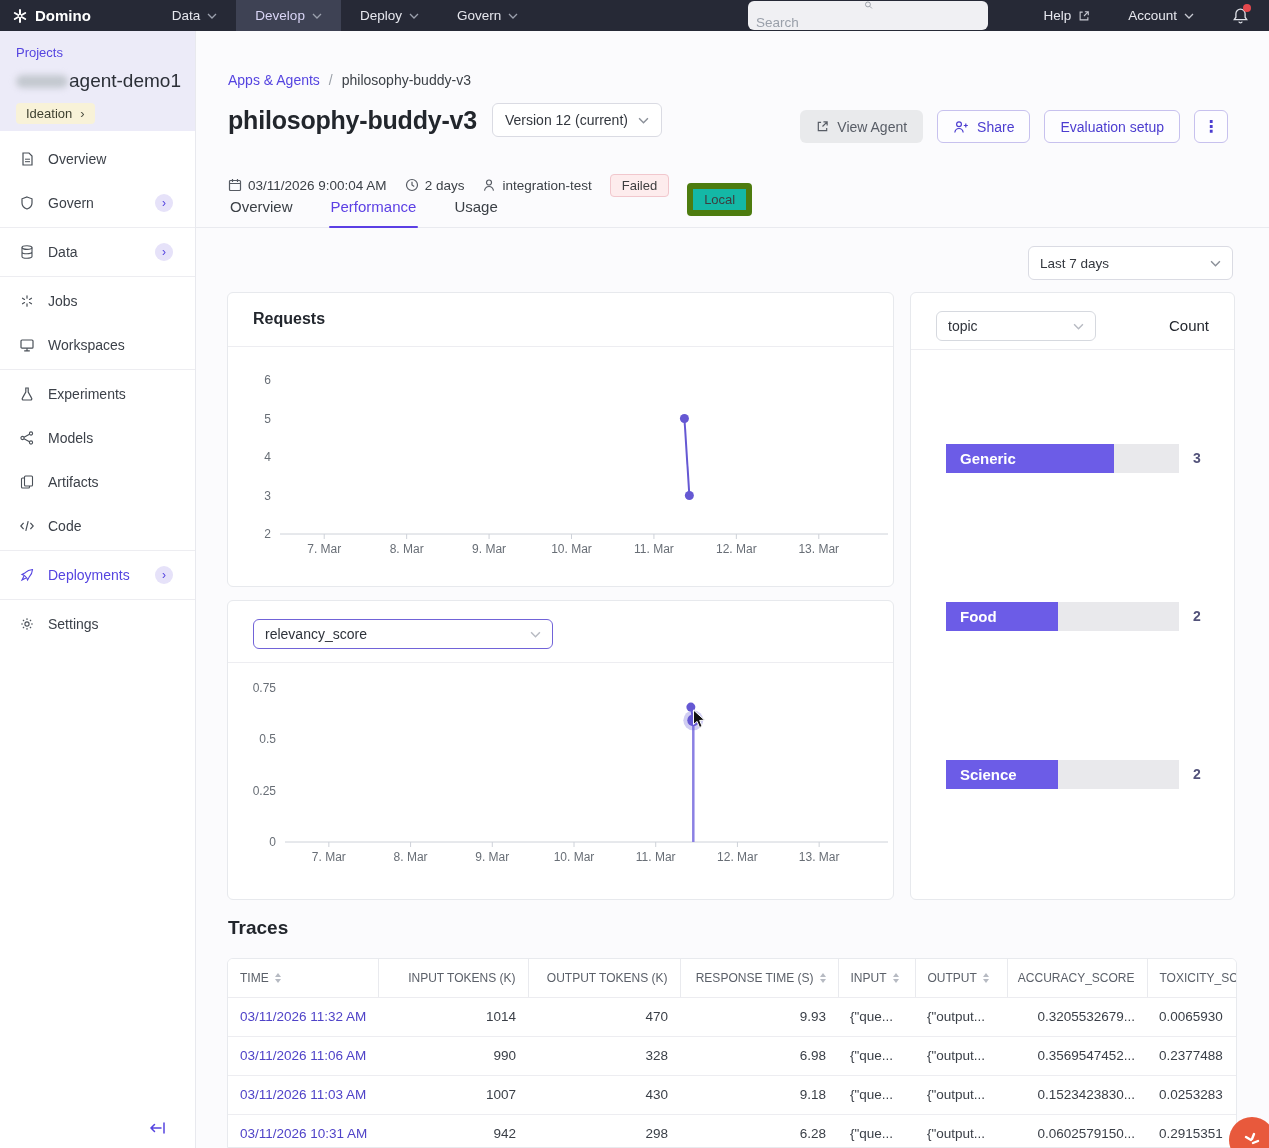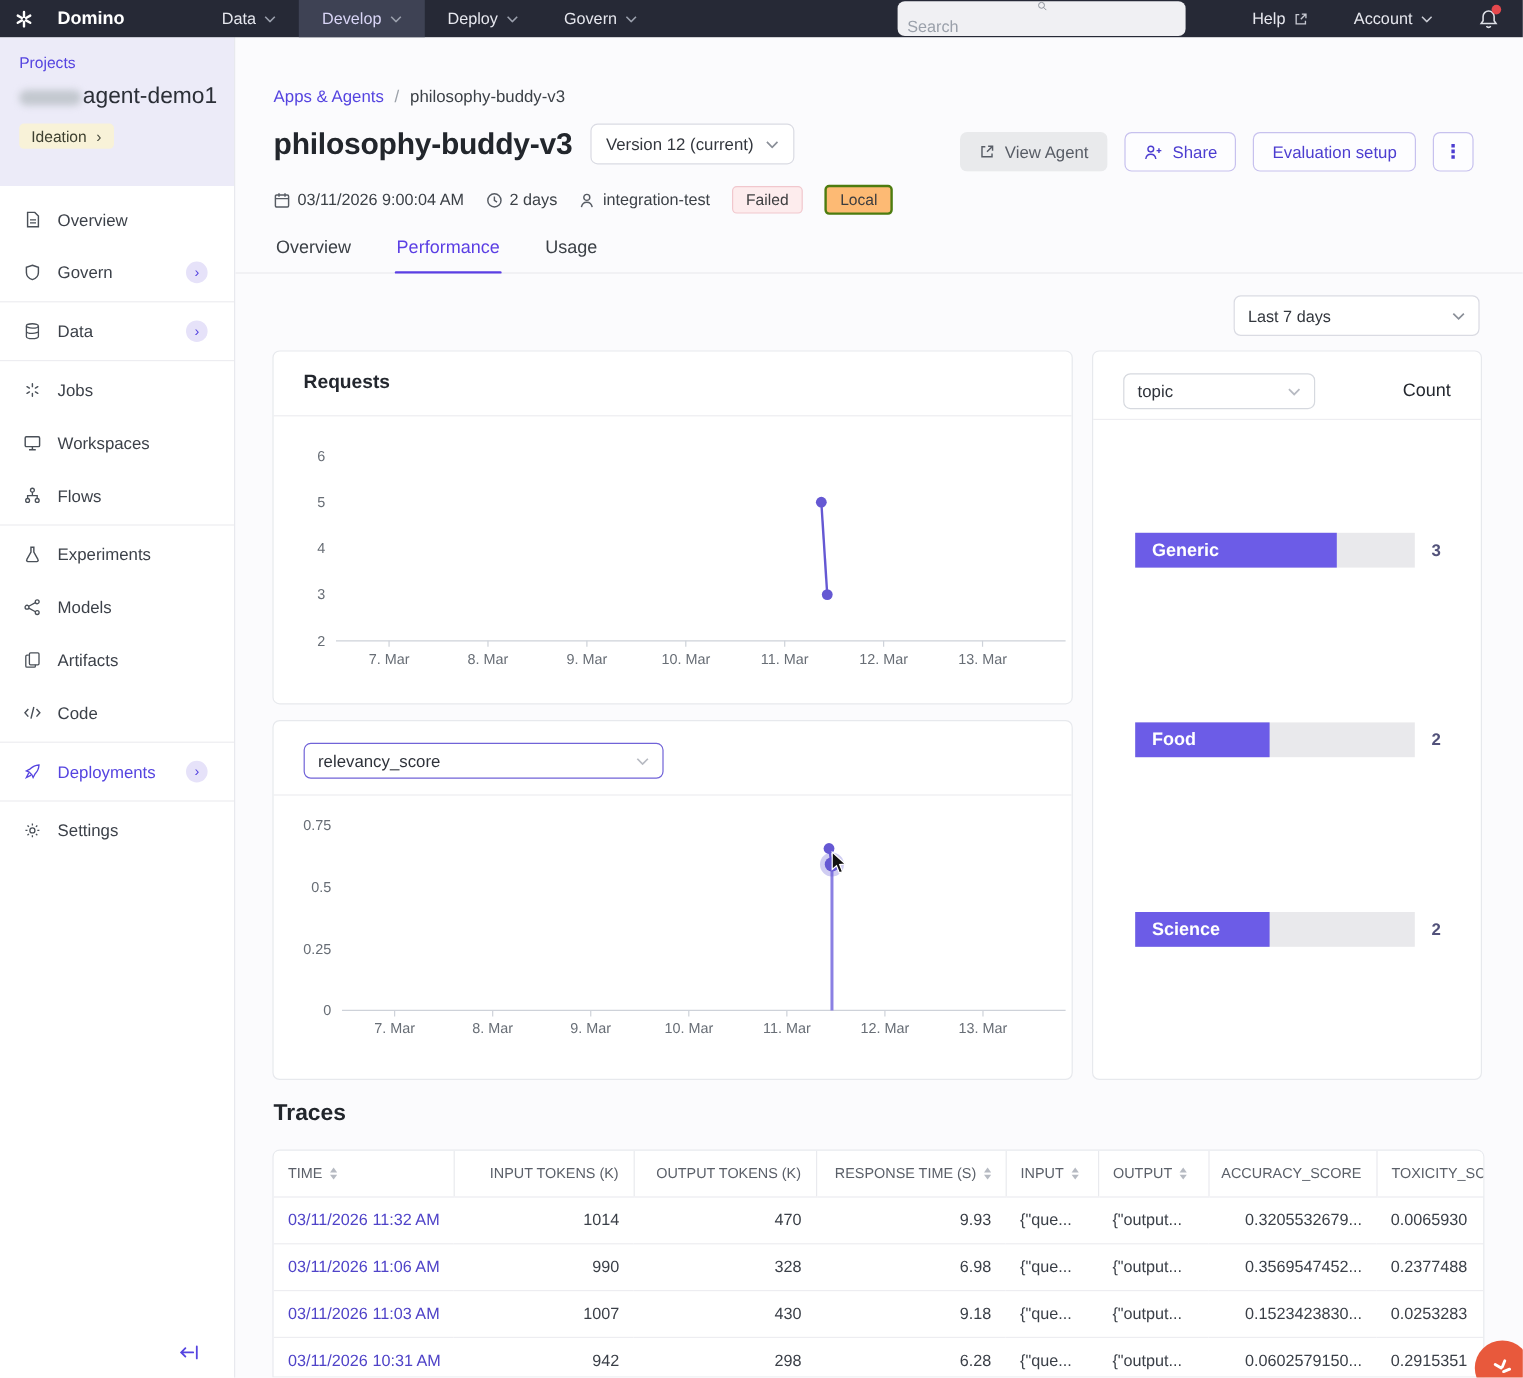--- a/index.html
+++ b/index.html
@@ -2,42 +2,42 @@
 <html><head>
 <meta charset="utf-8">
 <style>
   * { box-sizing: border-box; margin: 0; padding: 0; }
   html,body { width:1269px; height:1148px; overflow:hidden; background:#fbfbfd;
     font-family:"Liberation Sans","DejaVu Sans",sans-serif; color:#22262c; }
 
   
   .topnav { position:absolute; left:0; top:0; width:1269px; height:31px; background:#262936;
     display:flex; align-items:stretch; z-index:50; }
-  .logo { display:flex; align-items:center; gap:20px; padding:0 14px 0 12px; color:#fff;
+  .logo { display:flex; align-items:center; gap:7px; padding:0 14px 0 12px; color:#fff;
     font-weight:bold; font-size:15px; }
   .nav-items { display:flex; align-items:stretch; margin-left:48px; }
   .nav-item { display:flex; align-items:center; gap:7px; padding:0 19px; color:#e6e7ee;
     font-size:13.5px; cursor:pointer; }
   .nav-item.active { background:#3e4254; color:#d9d5f6; }
   .nav-item svg { color:#9ba0ad; }
   .searchbox { position:absolute; left:748px; top:1px; width:240px; height:29px; background:#f0f0f3;
     border-radius:6px; display:flex; align-items:center; padding:0 8px; gap:6px;flex-direction:column; }
   .searchbox input { border:none; outline:none; background:transparent; font-size:13.5px;
     color:#3a3f46; width:100%; font-family:inherit; }
   .searchbox input::placeholder { color:#9aa0aa; }
   .nav-right { margin-left:auto; display:flex; align-items:center; gap:38px; padding-right:20px; }
   .nav-link { display:flex; align-items:center; gap:7px; color:#e6e7ee; font-size:13.5px; cursor:pointer; }
   .bell { position:relative; display:flex; align-items:center; cursor:pointer; }
   .bell .dot { position:absolute; right:-2px; top:-3px; width:8px; height:8px; border-radius:50%;
     background:#e5484d; }
 
   
   .sidebar { position:absolute; left:0; top:31px; width:196px; bottom:0; background:#fff;
     border-right:1px solid #e8e9ee; z-index:40; }
-  .project-block { background:#ecebf8; padding:14px 16px 16px; height:124px; }
+  .project-block { background:#ecebf8; padding:14px 16px 16px; height:100px; }
   .projects-label { color:#5544e0; font-size:13px; margin-bottom:10px; cursor:pointer; }
   .project-name { font-size:19px; font-weight:500; color:#2b2f37; display:flex; align-items:center;
     margin-bottom:11px; white-space:nowrap; }
   .blurred { display:inline-block; width:52px; height:13px; background:#c3c8cf; border-radius:7px;
     filter:blur(3px); margin-right:1px; flex:none; }
   .stage-badge { display:inline-flex; align-items:center; gap:8px; background:#f8f2d8;
     border-radius:4px; padding:3px 10px; font-size:13px; color:#3e4030; cursor:pointer; }
   .stage-badge .chev { color:#4c4e40; font-size:13px; }
   .side-menu { padding-top:6px; }
   .side-item { position:relative; height:44px; display:flex; align-items:center; gap:13px;
@@ -69,21 +69,21 @@
     font-size:14px; cursor:pointer; border:1px solid transparent; }
   .btn.gray { background:#e9eaec; color:#585d66; }
   .btn.purple { background:#fdfdff; border-color:#c7c1ee; color:#4c3dd0; }
   .btn.kebab { width:34px; padding:0; justify-content:center; font-size:16px; font-weight:bold; }
   .meta-row { position:absolute; left:32px; top:123px; display:flex; align-items:center; gap:18px;
     font-size:13.5px; color:#3c4147; }
   .meta-item { display:flex; align-items:center; gap:6px; }
   .meta-item svg { color:#565b63; }
   .badge { border-radius:4px; padding:3px 11px; font-size:13px; color:#3d3d3f; }
   .badge.failed { background:#fdeced; border:1px solid #f1c7cd; }
-  .badge.local { background:#fdba74; border:2px solid #4d7c0f; }
+  .badge.local { background:#14b8a6; border:6px solid #4d7c0f;margin-top:29px; }
   .tabs-bar { position:absolute; left:0; right:0; top:164px; height:33px;
     border-bottom:1px solid #e9eaef; padding-left:34px; display:flex; gap:38px; }
   .tab { font-size:15px; color:#3b4046; cursor:pointer; position:relative; padding-top:3px; }
   .tab.active { color:#5b3fe4; font-weight:500; }
   .tab.active::after { content:""; position:absolute; left:-2px; right:-2px; bottom:-1px; height:2px;
     background:#5b3fe4; border-radius:1px; }
   .timerange { position:absolute; right:36px; top:215px; width:205px; height:29px; background:#fff;
     border:1px solid #dadbe3; border-radius:6px; display:flex; align-items:center;
     justify-content:space-between; padding:16px 11px; font-size:13.5px; color:#33373e; cursor:pointer; }
   .timerange svg { color:#8a8f98; }
@@ -265,31 +265,20 @@
         <span>Jobs</span>
       </div>
       <div class="side-item">
         <span class="ic">
           <svg viewBox="0 0 16 16">
             <rect x="2" y="3" width="12" height="8.2" rx="1" fill="none" stroke="currentColor" stroke-width="1.2"></rect>
             <path d="M8 11.2v2.2M5.2 13.8h5.6" stroke="currentColor" stroke-width="1.2"></path>
           </svg>
         </span>
         <span>Workspaces</span>
-      </div>
-      <div class="side-item">
-        <span class="ic">
-          <svg viewBox="0 0 16 16" fill="none" stroke="currentColor" stroke-width="1.1">
-            <circle cx="8" cy="3.5" r="1.6"></circle>
-            <circle cx="4" cy="12" r="1.6"></circle>
-            <circle cx="12" cy="12" r="1.6"></circle>
-            <path d="M8 5.1V8M8 8H4v2.3M8 8h4v2.3"></path>
-          </svg>
-        </span>
-        <span>Flows</span>
       </div>
       <div class="side-divider"></div>
       <div class="side-item">
         <span class="ic">
           <svg viewBox="0 0 16 16" fill="none" stroke="currentColor" stroke-width="1.2">
             <path d="M6.2 2h3.6M6.8 2v4L3.4 12.1A1.2 1.2 0 0 0 4.5 14h7a1.2 1.2 0 0 0 1.1-1.9L9.2 6V2"></path>
           </svg>
         </span>
         <span>Experiments</span>
       </div>

